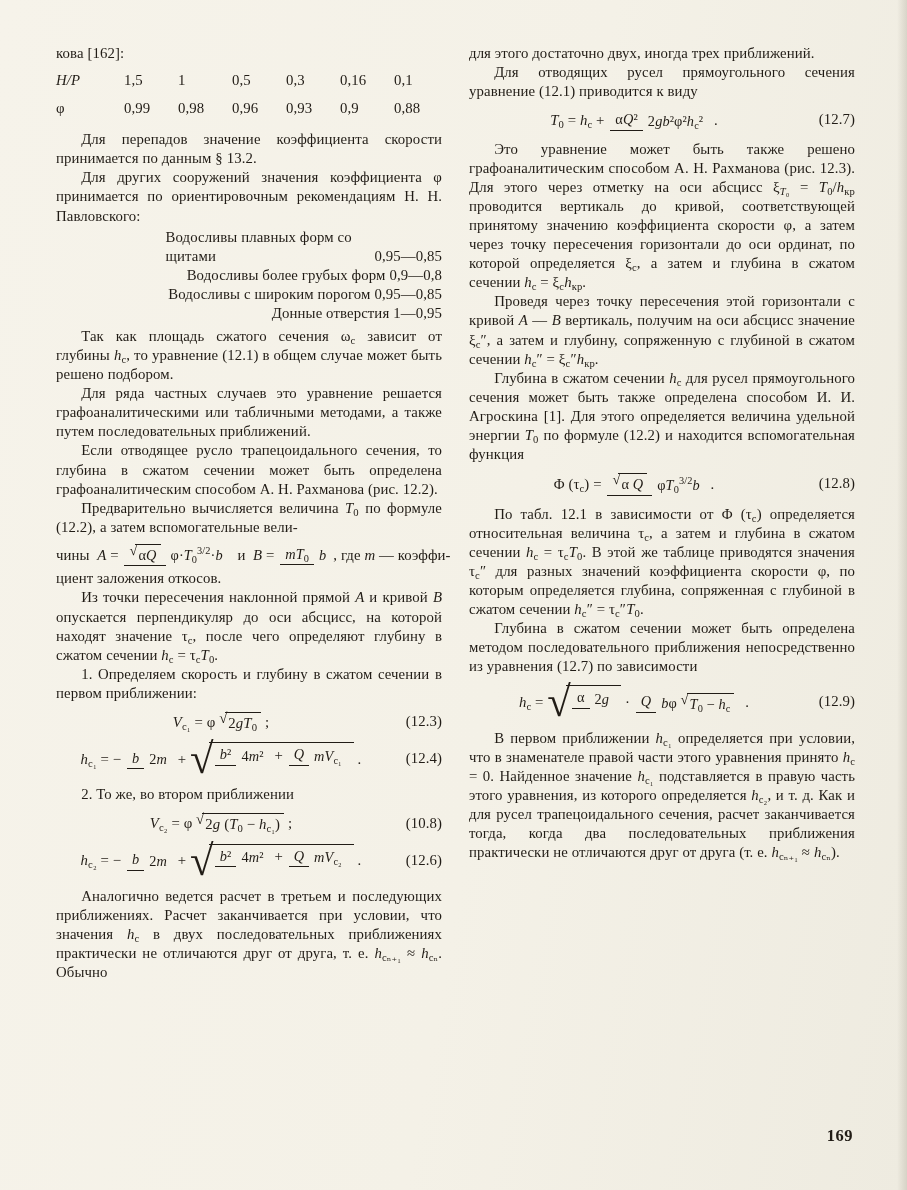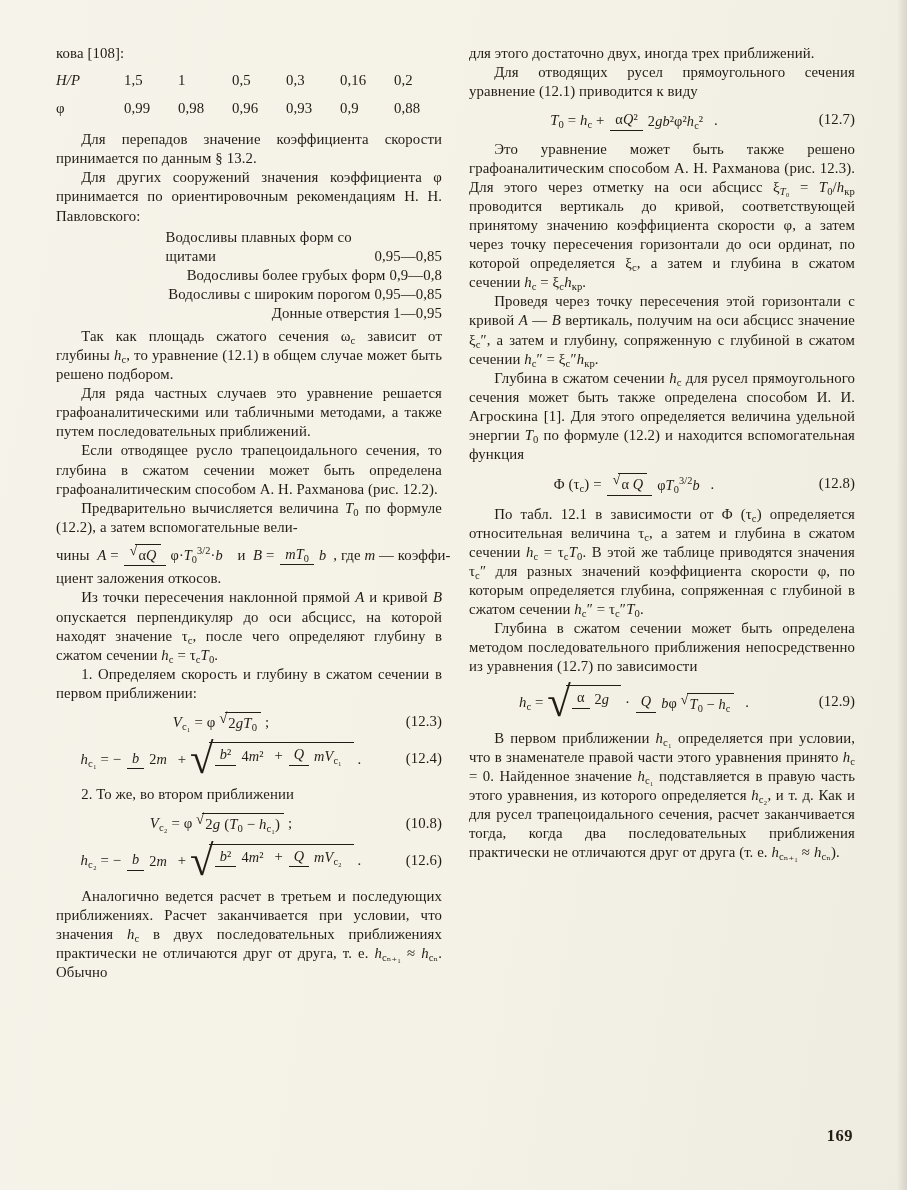--- a/index.html
+++ b/index.html
@@ -89,29 +89,29 @@
     position: absolute; right: 54px; bottom: 44px;
     font-weight: 700; font-size: 16.5px; letter-spacing: 0.5px;
   }
 </style>
 </head>
 <body>
 
 <div class="sheet">
   <div class="columns">
     <div class="col" id="col-left">
-        <p class="para noindent">кова [108]:</p>
+        <p class="para noindent">кова [162]:</p>
         <div class="htable">
           <span class="cell first"><i>H/P</i></span>
           <span class="cell">1,5</span>
           <span class="cell">1</span>
           <span class="cell">0,5</span>
           <span class="cell">0,3</span>
           <span class="cell">0,16</span>
-          <span class="cell">0,2</span>
+          <span class="cell">0,1</span>
           <span class="cell first">φ</span>
           <span class="cell">0,99</span>
           <span class="cell">0,98</span>
           <span class="cell">0,96</span>
           <span class="cell">0,93</span>
           <span class="cell">0,9</span>
           <span class="cell">0,88</span>
         </div>
         <p class="para">Для перепадов значение коэффициента скорости принимается по данным § 13.2.</p>
         <p class="para">Для других сооружений значения коэффициента φ принимается по ориентировочным рекомендациям Н. Н. Павловского:</p>

